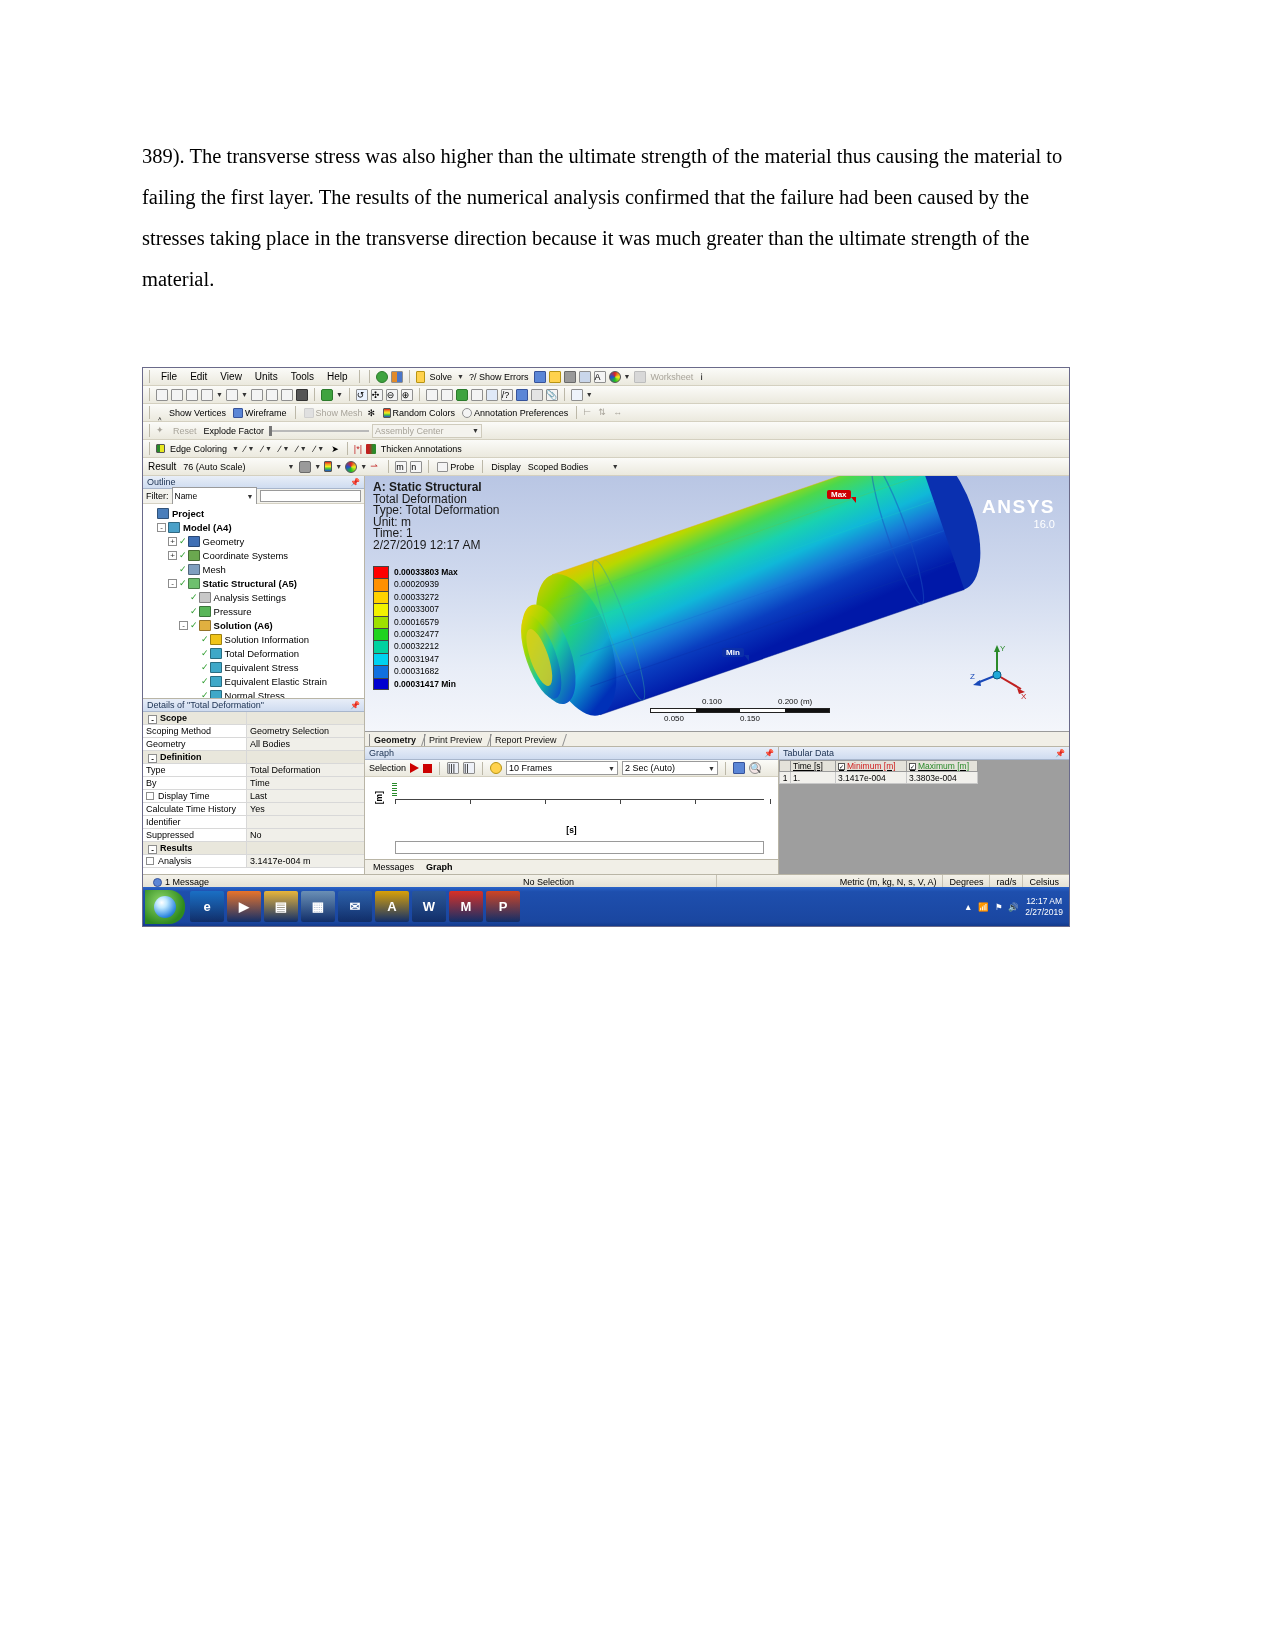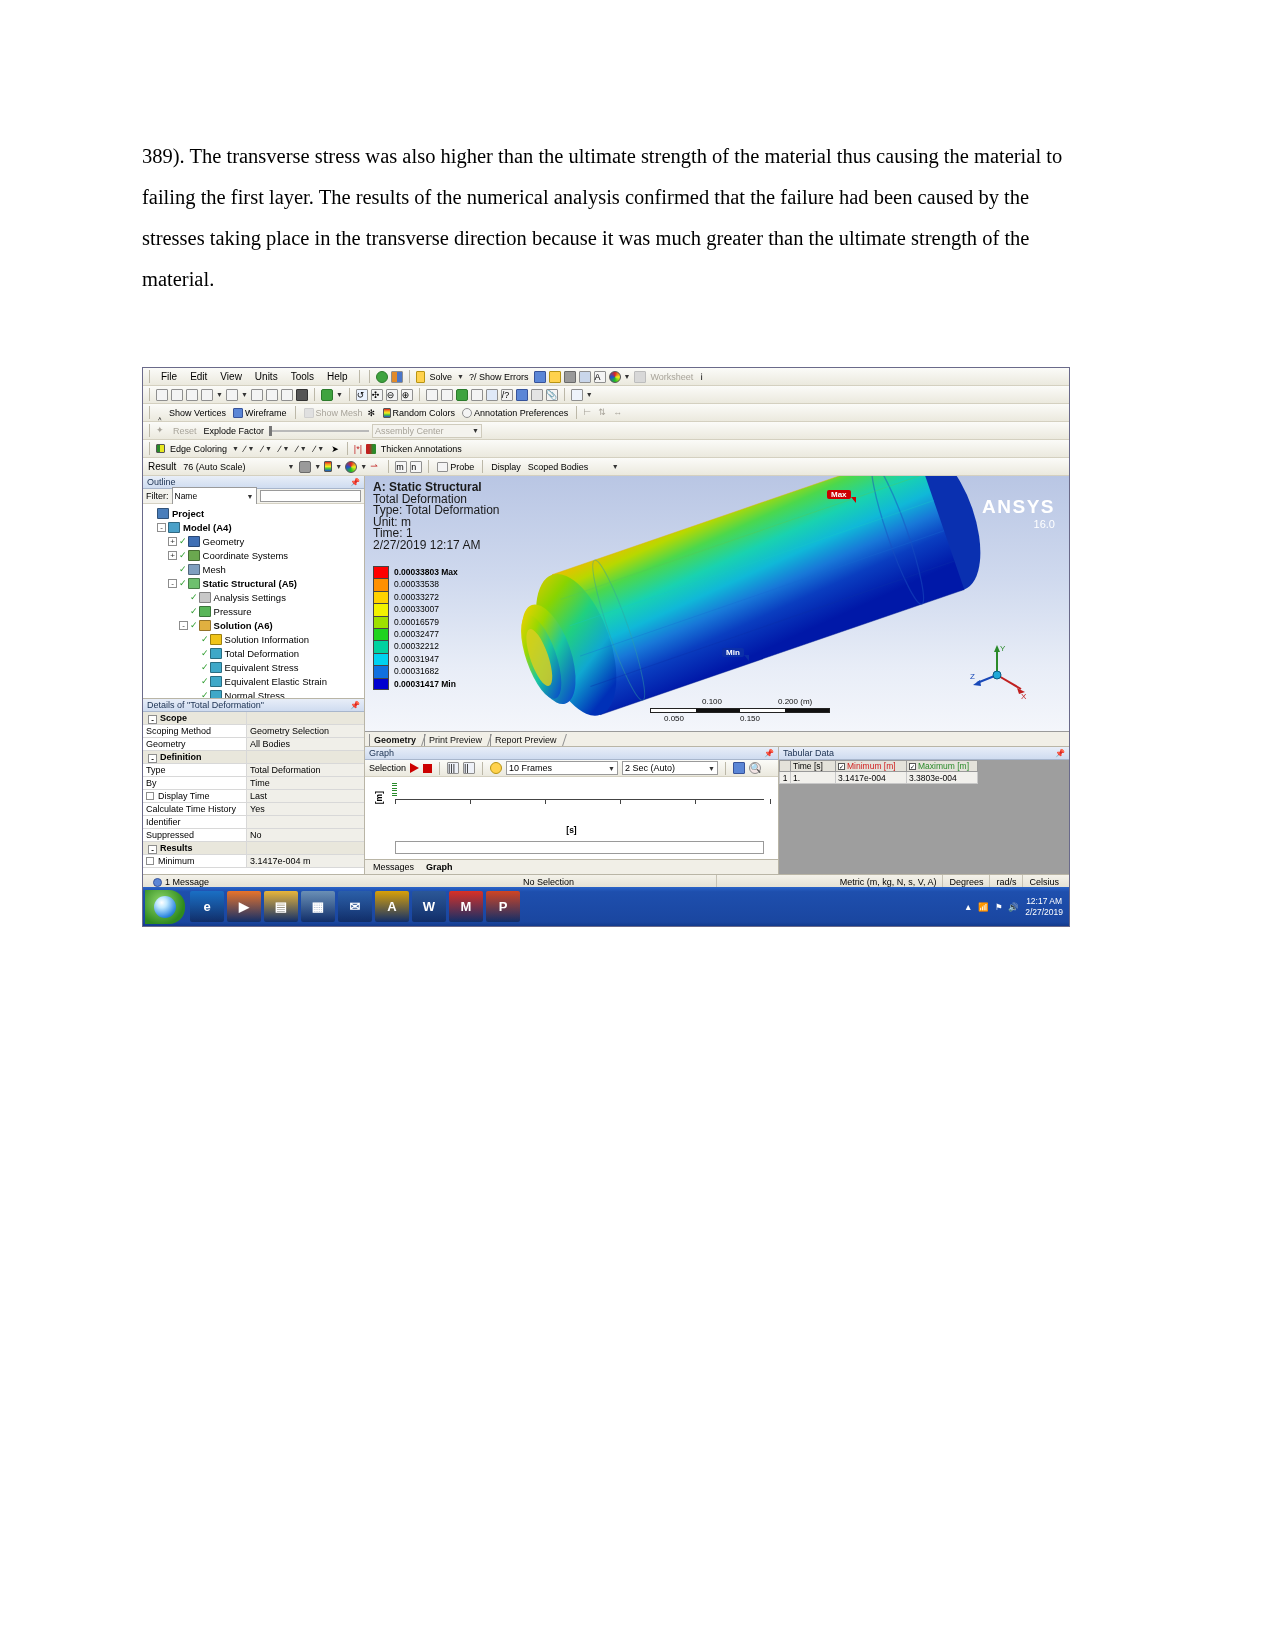--- a/index.html
+++ b/index.html
@@ -201,21 +201,21 @@
   .gs-label{position:absolute;left:50%;top:48px;transform:translateX(-50%);font-size:8.5px;font-weight:bold;}
   .gbox{position:absolute;left:30px;right:14px;top:64px;height:13px;border:1px solid #9a9a9a;background:#fff;}
 
   .msg-tabs{display:flex;height:15px;background:#f1efe7;border-top:1px solid #b9b5a6;align-items:center;padding-left:8px;gap:12px;font-size:9px;}
   .msg-tabs .active{font-weight:bold;}
 
   .tab-pane{width:290px;display:flex;flex-direction:column;}
   .tbl-area{flex:1;background:#9e9e9e;padding:0;}
   .tbl{background:#fff;width:199px;}
   .tbl-hdr{display:flex;height:12px;background:#e4e2da;font-size:8.5px;}
-  .tbl-hdr > div{border:1px solid #9a9a9a;border-left:none;display:flex;align-items:center;padding:0 2px;gap:2px;}
+  .tbl-hdr > div{border:1px solid #9a9a9a;border-left:none;display:flex;align-items:center;padding:0 2px;gap:2px;text-decoration:underline;}
   .tbl-hdr > div:first-child{border-left:1px solid #9a9a9a;}
   .c0{width:12px;justify-content:center;}
   .c1{width:45px;}
   .c2{width:71px;}
   .c3{width:71px;}
   .mini-chk{width:7px;height:7px;border:1px solid #555;background:#fff;font-size:6px;line-height:6px;text-align:center;}
   .tbl-row{display:flex;height:12px;font-size:8.5px;background:#f1f0ec;}
   .tbl-row > div{border:1px solid #c8c8c8;border-left:none;border-top:none;display:flex;align-items:center;padding:0 2px;}
   .tbl-row > div:first-child{border-left:1px solid #c8c8c8;}
   .red-txt{color:#d02020;}
@@ -588,21 +588,21 @@
             <div class="dt-row group">
               <div class="dt-k">
                 <span class="dt-exp">-</span>
                 <span>Results</span>
               </div>
               <div class="dt-v"></div>
             </div>
             <div class="dt-row">
               <div class="dt-k">
                 <span class="dt-chk"></span>
-                <span>Minimum</span>
+                <span>Analysis</span>
               </div>
               <div class="dt-v">3.1417e-004 m</div>
             </div>
           </div>
       </div>
     </div>
 
     <div class="right-col">
 
       <div class="viewport">
@@ -624,21 +624,21 @@
               <div class="lg-sw" style="background: rgb(242, 242, 0);"></div>
               <div class="lg-sw" style="background: rgb(158, 224, 0);"></div>
               <div class="lg-sw" style="background: rgb(31, 212, 31);"></div>
               <div class="lg-sw" style="background: rgb(0, 210, 160);"></div>
               <div class="lg-sw" style="background: rgb(0, 210, 240);"></div>
               <div class="lg-sw" style="background: rgb(16, 112, 224);"></div>
               <div class="lg-sw" style="background: rgb(0, 0, 208);"></div>
             </div>
           <div class="legend-vals" id="legend-vals">
               <div class="bold">0.00033803 Max</div>
-              <div>0.00033538</div>
+              <div>0.00020939</div>
               <div>0.00033272</div>
               <div>0.00033007</div>
               <div>0.00016579</div>
               <div>0.00032477</div>
               <div>0.00032212</div>
               <div>0.00031947</div>
               <div>0.00031682</div>
               <div class="bold">0.00031417 Min</div>
             </div>
         </div>

